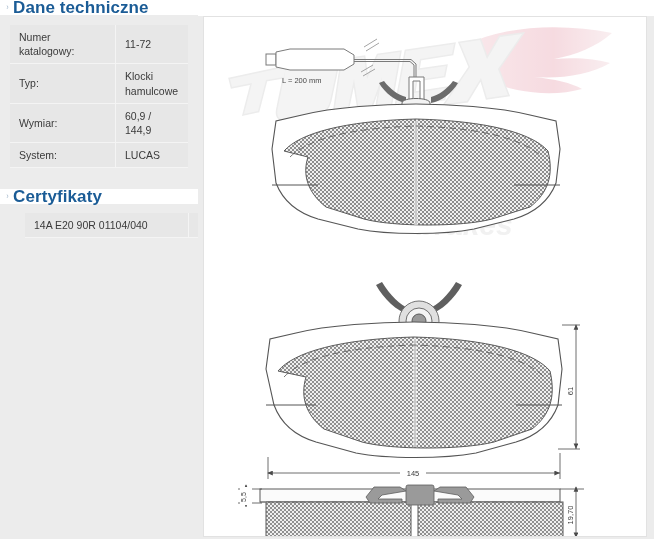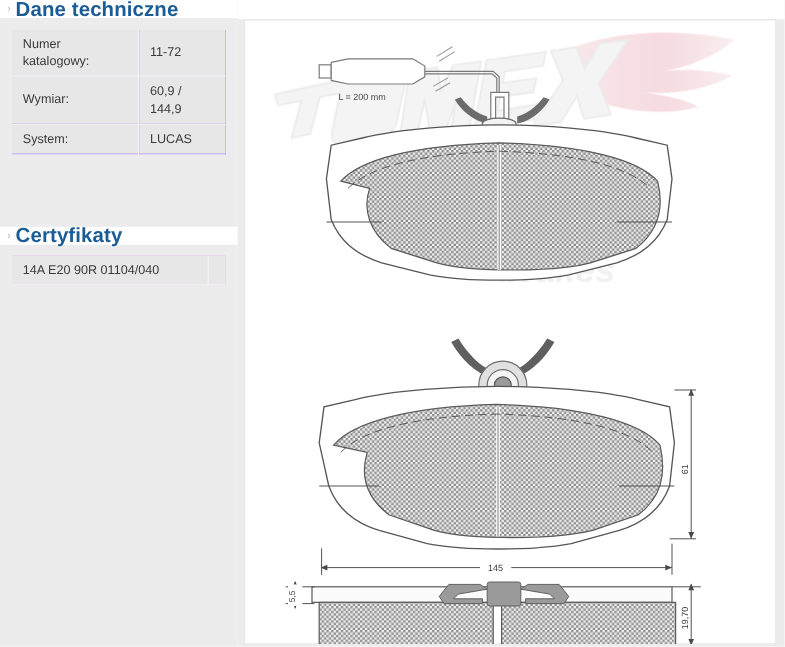--- a/index.html
+++ b/index.html
@@ -81,21 +81,21 @@
     width: 198px;
   }
 
   
   #spec-table {
     position: absolute;
     left: 10px;
     top: 25px;
     width: 178px;
     border-collapse: collapse;
-    background: #6d28d9;
+    background: #bef264;
     table-layout: fixed;
   }
   #spec-table tr {
     background: #e7e7e7;
   }
   #spec-table td {
     border-bottom: 1px solid #f4f4f4;
     border-right: 1px solid #f4f4f4;
     padding: 5px 8px 5px 9px;
     vertical-align: middle;
@@ -111,25 +111,25 @@
     color: #3a3a3a;
   }
   #spec-table tr:last-child td {
     border-bottom: 1px solid #f4f4f4;
     margin-top: 18px;
   }
 
   
   #cert-table {
     position: absolute;
-    left: 10px;
+    left: 25px;
     top: 213px;
     width: 178px;
     border-collapse: collapse;
-    background: #f0abfc;
+    background: #4d7c0f;
     table-layout: fixed;
   }
   #cert-table td {
     border-bottom: 1px solid #f4f4f4;
     padding: 6px 9px;
     font-size: 10.5px;
     color: #3a3a3a;
     background: #e7e7e7;
   }
   #cert-table td.cert-value {
@@ -187,20 +187,24 @@
     <div class="section-header" id="header-dane">
       <span class="chevron">›</span>
       <span class="title">Dane techniczne</span>
     </div>
 
     <table id="spec-table">
       <tbody>
         <tr>
           <td class="label">Numer katalogowy:</td>
           <td class="value">11-72</td>
+        </tr>
+        <tr>
+          <td class="label">Typ:</td>
+          <td class="value">Klocki hamulcowe</td>
         </tr>
         <tr>
           <td class="label">Wymiar:</td>
           <td class="value">60,9 / 144,9</td>
         </tr>
         <tr>
           <td class="label">System:</td>
           <td class="value">LUCAS</td>
         </tr>
       </tbody>

